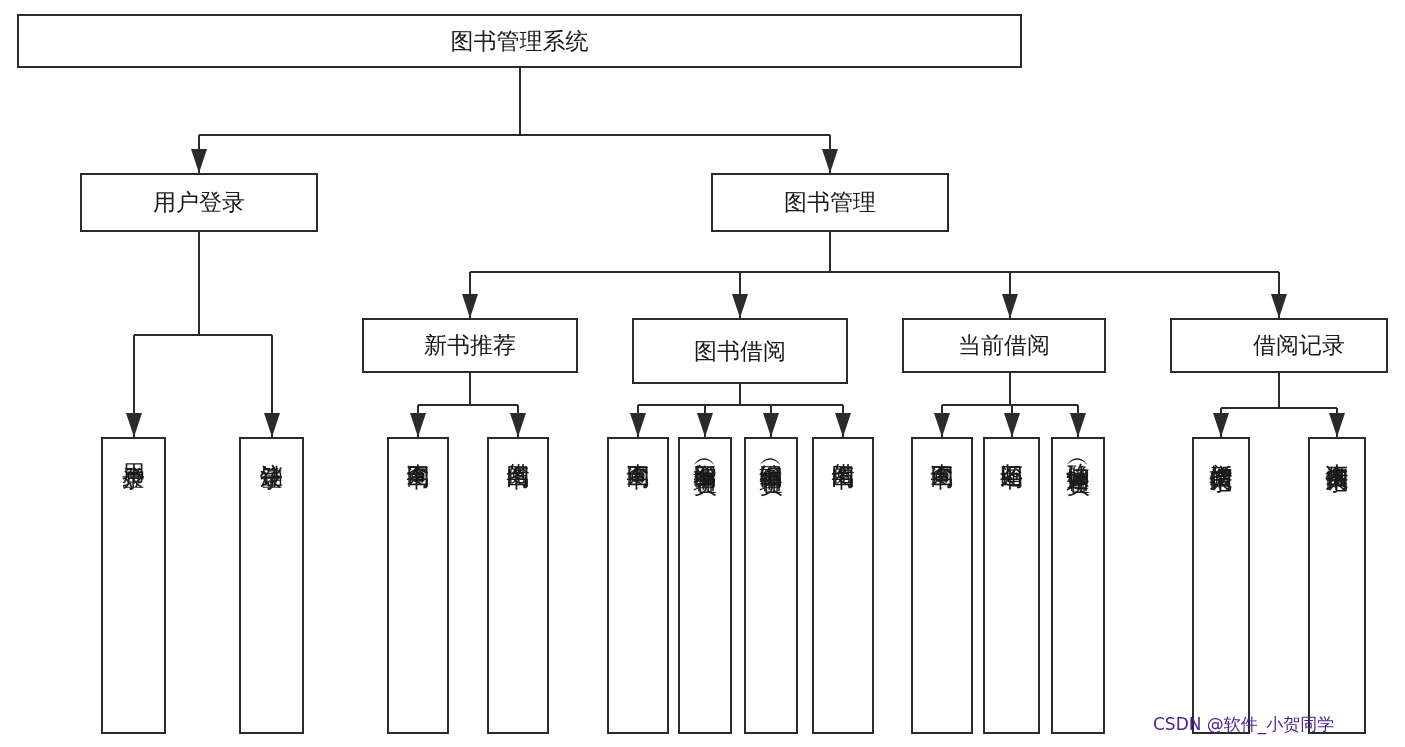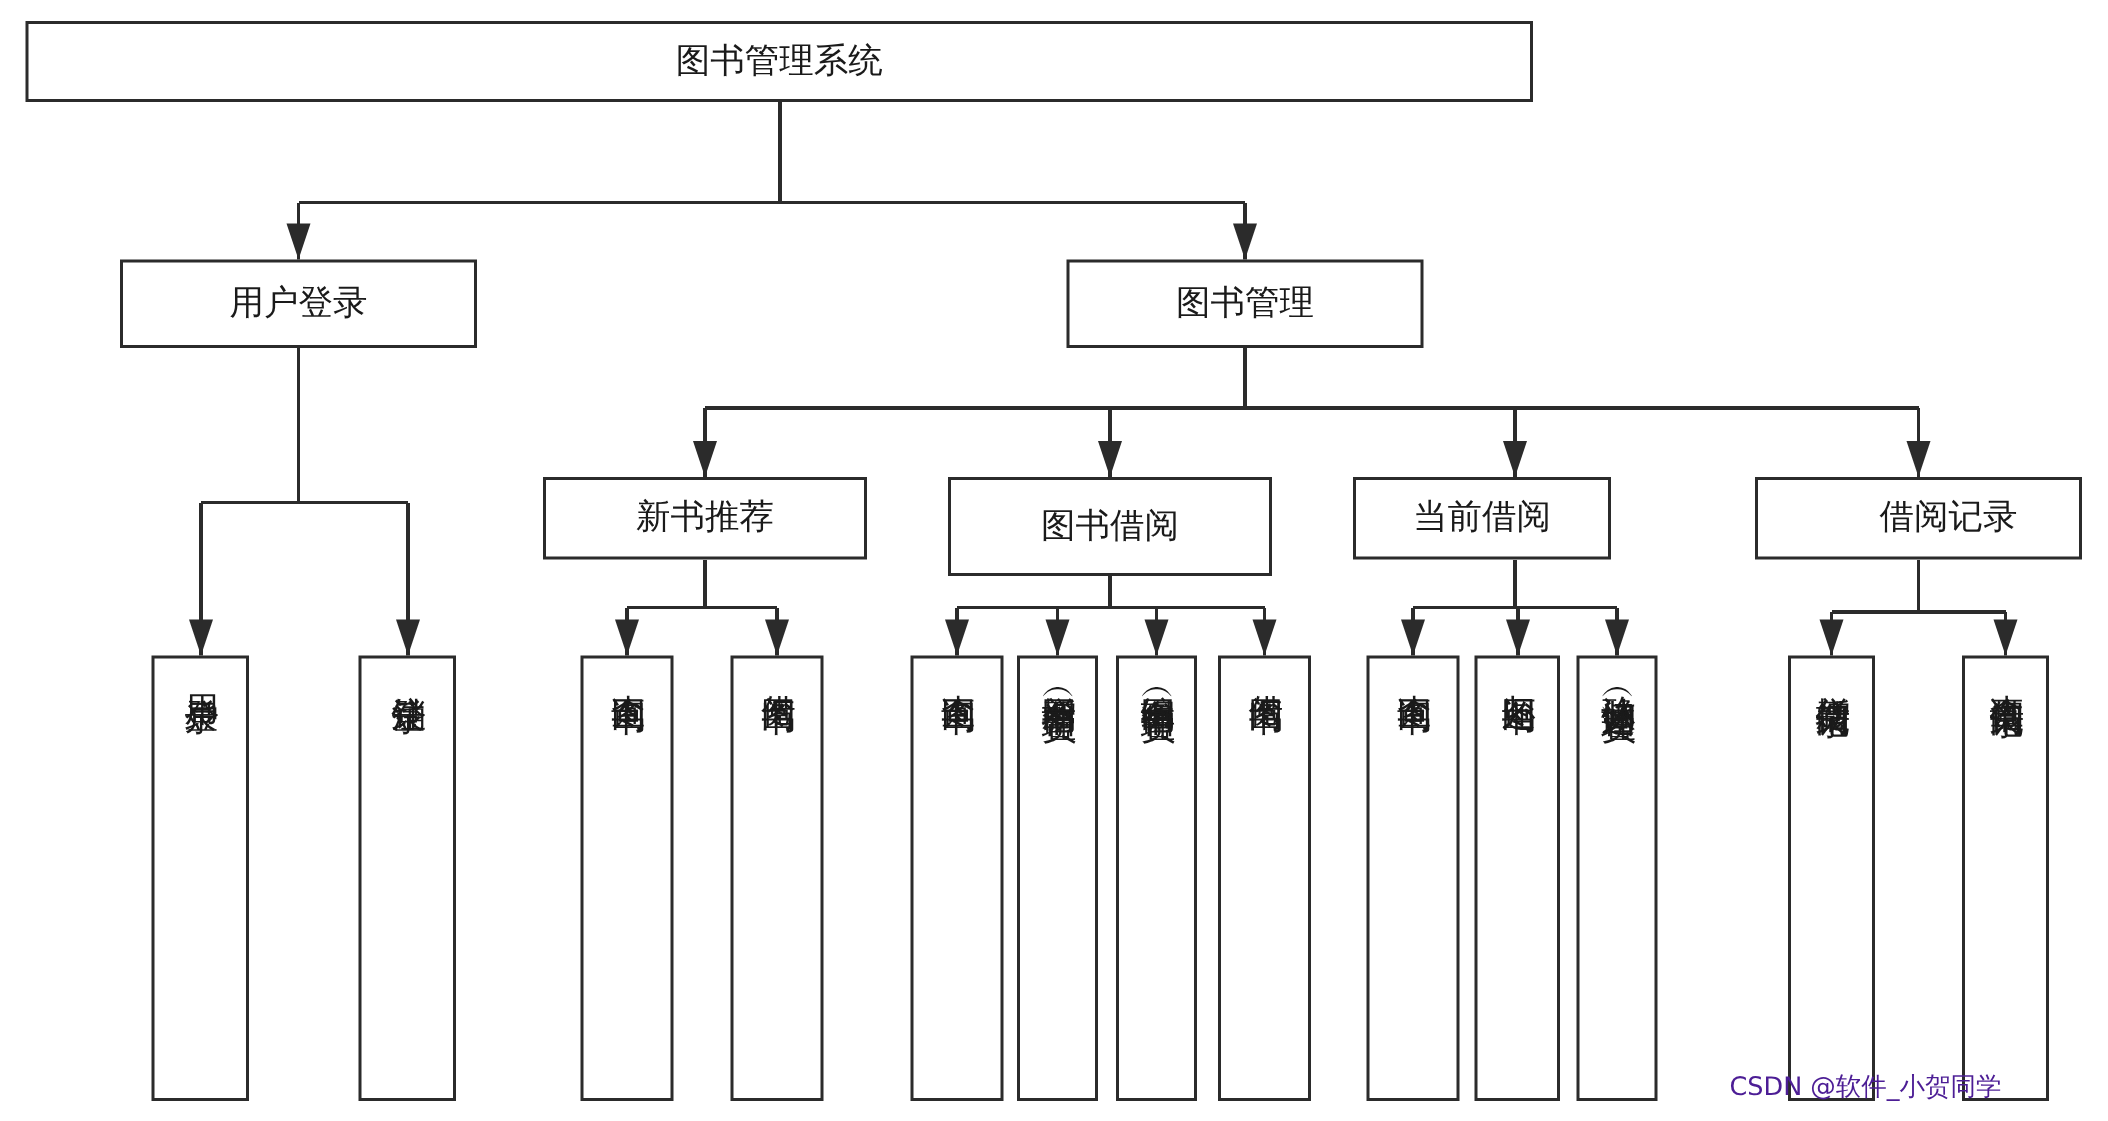--- a/index.html
+++ b/index.html
@@ -141,21 +141,21 @@
       </div>
       <div class="node horizontal" style="left: 711px; top: 173px; width: 238px; height: 59px; border-color: rgb(43, 43, 43); background: rgb(255, 255, 255);">
         <span class="node-label" style="color: rgb(26, 26, 26);">图书管理</span>
       </div>
       <div class="node horizontal" style="left: 362px; top: 318px; width: 216px; height: 55px; border-color: rgb(43, 43, 43); background: rgb(255, 255, 255);">
         <span class="node-label" style="color: rgb(26, 26, 26);">新书推荐</span>
       </div>
       <div class="node horizontal" style="left: 632px; top: 318px; width: 216px; height: 66px; border-color: rgb(43, 43, 43); background: rgb(255, 255, 255);">
         <span class="node-label" style="color: rgb(26, 26, 26);">图书借阅</span>
       </div>
-      <div class="node horizontal" style="left: 902px; top: 318px; width: 172px; height: 55px; border-color: rgb(43, 43, 43); background: rgb(255, 255, 255);">
+      <div class="node horizontal" style="left: 902px; top: 318px; width: 204px; height: 55px; border-color: rgb(43, 43, 43); background: rgb(255, 255, 255);">
         <span class="node-label" style="color: rgb(26, 26, 26);">当前借阅</span>
       </div>
       <div class="node horizontal" style="left: 1170px; top: 318px; width: 218px; height: 55px; border-color: rgb(43, 43, 43); background: rgb(255, 255, 255);">
         <span class="node-label" style="color: rgb(26, 26, 26); margin-left: 40px;">借阅记录</span>
       </div>
       <div class="node vertical" style="left: 101px; top: 437px; width: 65px; height: 297px; border-color: rgb(43, 43, 43); background: rgb(255, 255, 255);">
         <span class="node-label" style="color: rgb(26, 26, 26);">用户登录</span>
       </div>
       <div class="node vertical" style="left: 239px; top: 437px; width: 65px; height: 297px; border-color: rgb(43, 43, 43); background: rgb(255, 255, 255);">
         <span class="node-label" style="color: rgb(26, 26, 26);">注销登录</span>

